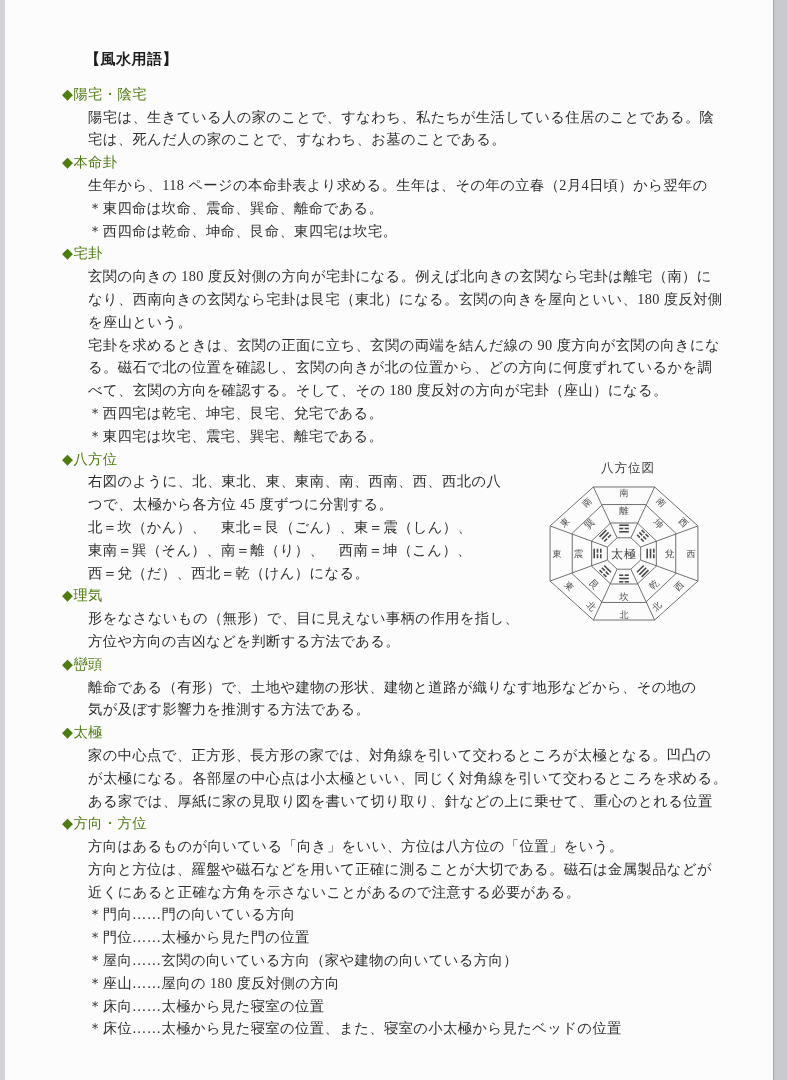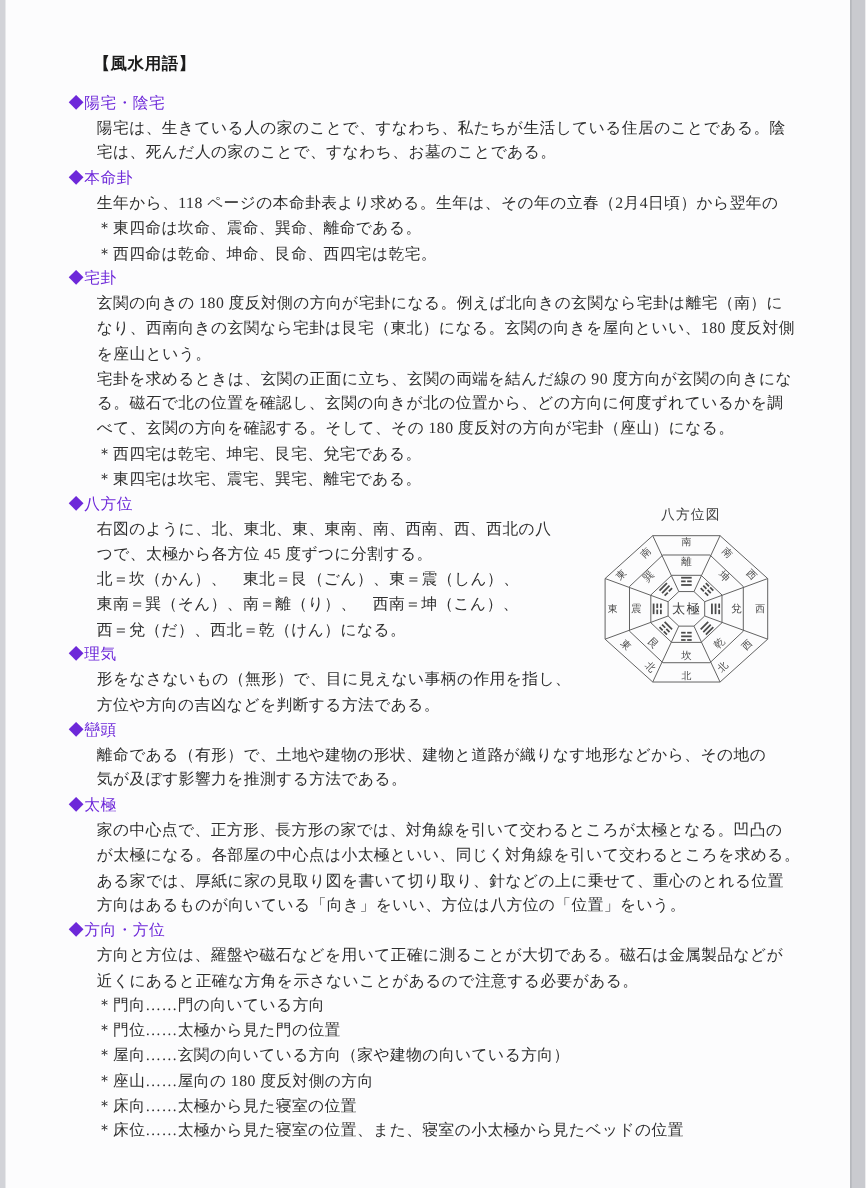--- a/index.html
+++ b/index.html
@@ -28,21 +28,21 @@
     font-size:14.3px;letter-spacing:0.4px;
     overflow:visible;
   }
   .doc-title{
     margin:12px;padding-left:11px;
     height:22.8px;line-height:22.8px;
     font-family:"Liberation Sans","DejaVu Sans",sans-serif;
     font-size:15px;font-weight:bold;color:#1c1c1c;
     letter-spacing:0.5px;
   }
-  .heading{padding-left:0;color:#6d28d9;font-family:Liberation Serif, serif;}
+  .heading{padding-left:0;color:#4d7c0f;}
   .body-line,.list-line{padding-left:26px;}
   #diagram{
     position:absolute;left:543px;top:458px;width:218px;height:192px;
   }
   #diagram .ring{fill:none;stroke:#606060;stroke-width:0.9;}
   #diagram .spoke{stroke:#606060;stroke-width:0.9;}
   #diagram text{
     font-family:"Liberation Serif","DejaVu Serif",serif;
     fill:#4a4a4a;
   }
@@ -61,21 +61,21 @@
 
   <div class="content">
     <h1 class="doc-title">【風水用語】</h1>
     <div id="sections">
         <div class="line heading">◆陽宅・陰宅</div>
         <div class="line body-line">陽宅は、生きている人の家のことで、すなわち、私たちが生活している住居のことである。陰</div>
         <div class="line body-line">宅は、死んだ人の家のことで、すなわち、お墓のことである。</div>
         <div class="line heading">◆本命卦</div>
         <div class="line body-line">生年から、118 ページの本命卦表より求める。生年は、その年の立春（2月4日頃）から翌年の</div>
         <div class="line list-line">＊東四命は坎命、震命、巽命、離命である。</div>
-        <div class="line list-line">＊西四命は乾命、坤命、艮命、西四宅は乾宅。</div>
+        <div class="line list-line">＊西四命は乾命、坤命、艮命、東四宅は坎宅。</div>
         <div class="line heading">◆宅卦</div>
         <div class="line body-line">玄関の向きの 180 度反対側の方向が宅卦になる。例えば北向きの玄関なら宅卦は離宅（南）に</div>
         <div class="line body-line">なり、西南向きの玄関なら宅卦は艮宅（東北）になる。玄関の向きを屋向といい、180 度反対側</div>
         <div class="line body-line">を座山という。</div>
         <div class="line body-line">宅卦を求めるときは、玄関の正面に立ち、玄関の両端を結んだ線の 90 度方向が玄関の向きにな</div>
         <div class="line body-line">る。磁石で北の位置を確認し、玄関の向きが北の位置から、どの方向に何度ずれているかを調</div>
         <div class="line body-line">べて、玄関の方向を確認する。そして、その 180 度反対の方向が宅卦（座山）になる。</div>
         <div class="line list-line">＊西四宅は乾宅、坤宅、艮宅、兌宅である。</div>
         <div class="line list-line">＊東四宅は坎宅、震宅、巽宅、離宅である。</div>
         <div class="line heading">◆八方位</div>
@@ -87,22 +87,22 @@
         <div class="line heading">◆理気</div>
         <div class="line body-line">形をなさないもの（無形）で、目に見えない事柄の作用を指し、</div>
         <div class="line body-line">方位や方向の吉凶などを判断する方法である。</div>
         <div class="line heading">◆巒頭</div>
         <div class="line body-line">離命である（有形）で、土地や建物の形状、建物と道路が織りなす地形などから、その地の</div>
         <div class="line body-line">気が及ぼす影響力を推測する方法である。</div>
         <div class="line heading">◆太極</div>
         <div class="line body-line">家の中心点で、正方形、長方形の家では、対角線を引いて交わるところが太極となる。凹凸の</div>
         <div class="line body-line">が太極になる。各部屋の中心点は小太極といい、同じく対角線を引いて交わるところを求める。</div>
         <div class="line body-line">ある家では、厚紙に家の見取り図を書いて切り取り、針などの上に乗せて、重心のとれる位置</div>
+        <div class="line heading">◆方向・方位</div>
         <div class="line body-line">方向はあるものが向いている「向き」をいい、方位は八方位の「位置」をいう。</div>
-        <div class="line heading">◆方向・方位</div>
         <div class="line body-line">方向と方位は、羅盤や磁石などを用いて正確に測ることが大切である。磁石は金属製品などが</div>
         <div class="line body-line">近くにあると正確な方角を示さないことがあるので注意する必要がある。</div>
         <div class="line list-line">＊門向……門の向いている方向</div>
         <div class="line list-line">＊門位……太極から見た門の位置</div>
         <div class="line list-line">＊屋向……玄関の向いている方向（家や建物の向いている方向）</div>
         <div class="line list-line">＊座山……屋向の 180 度反対側の方向</div>
         <div class="line list-line">＊床向……太極から見た寝室の位置</div>
         <div class="line list-line">＊床位……太極から見た寝室の位置、また、寝室の小太極から見たベッドの位置</div>
       </div>
   </div>

